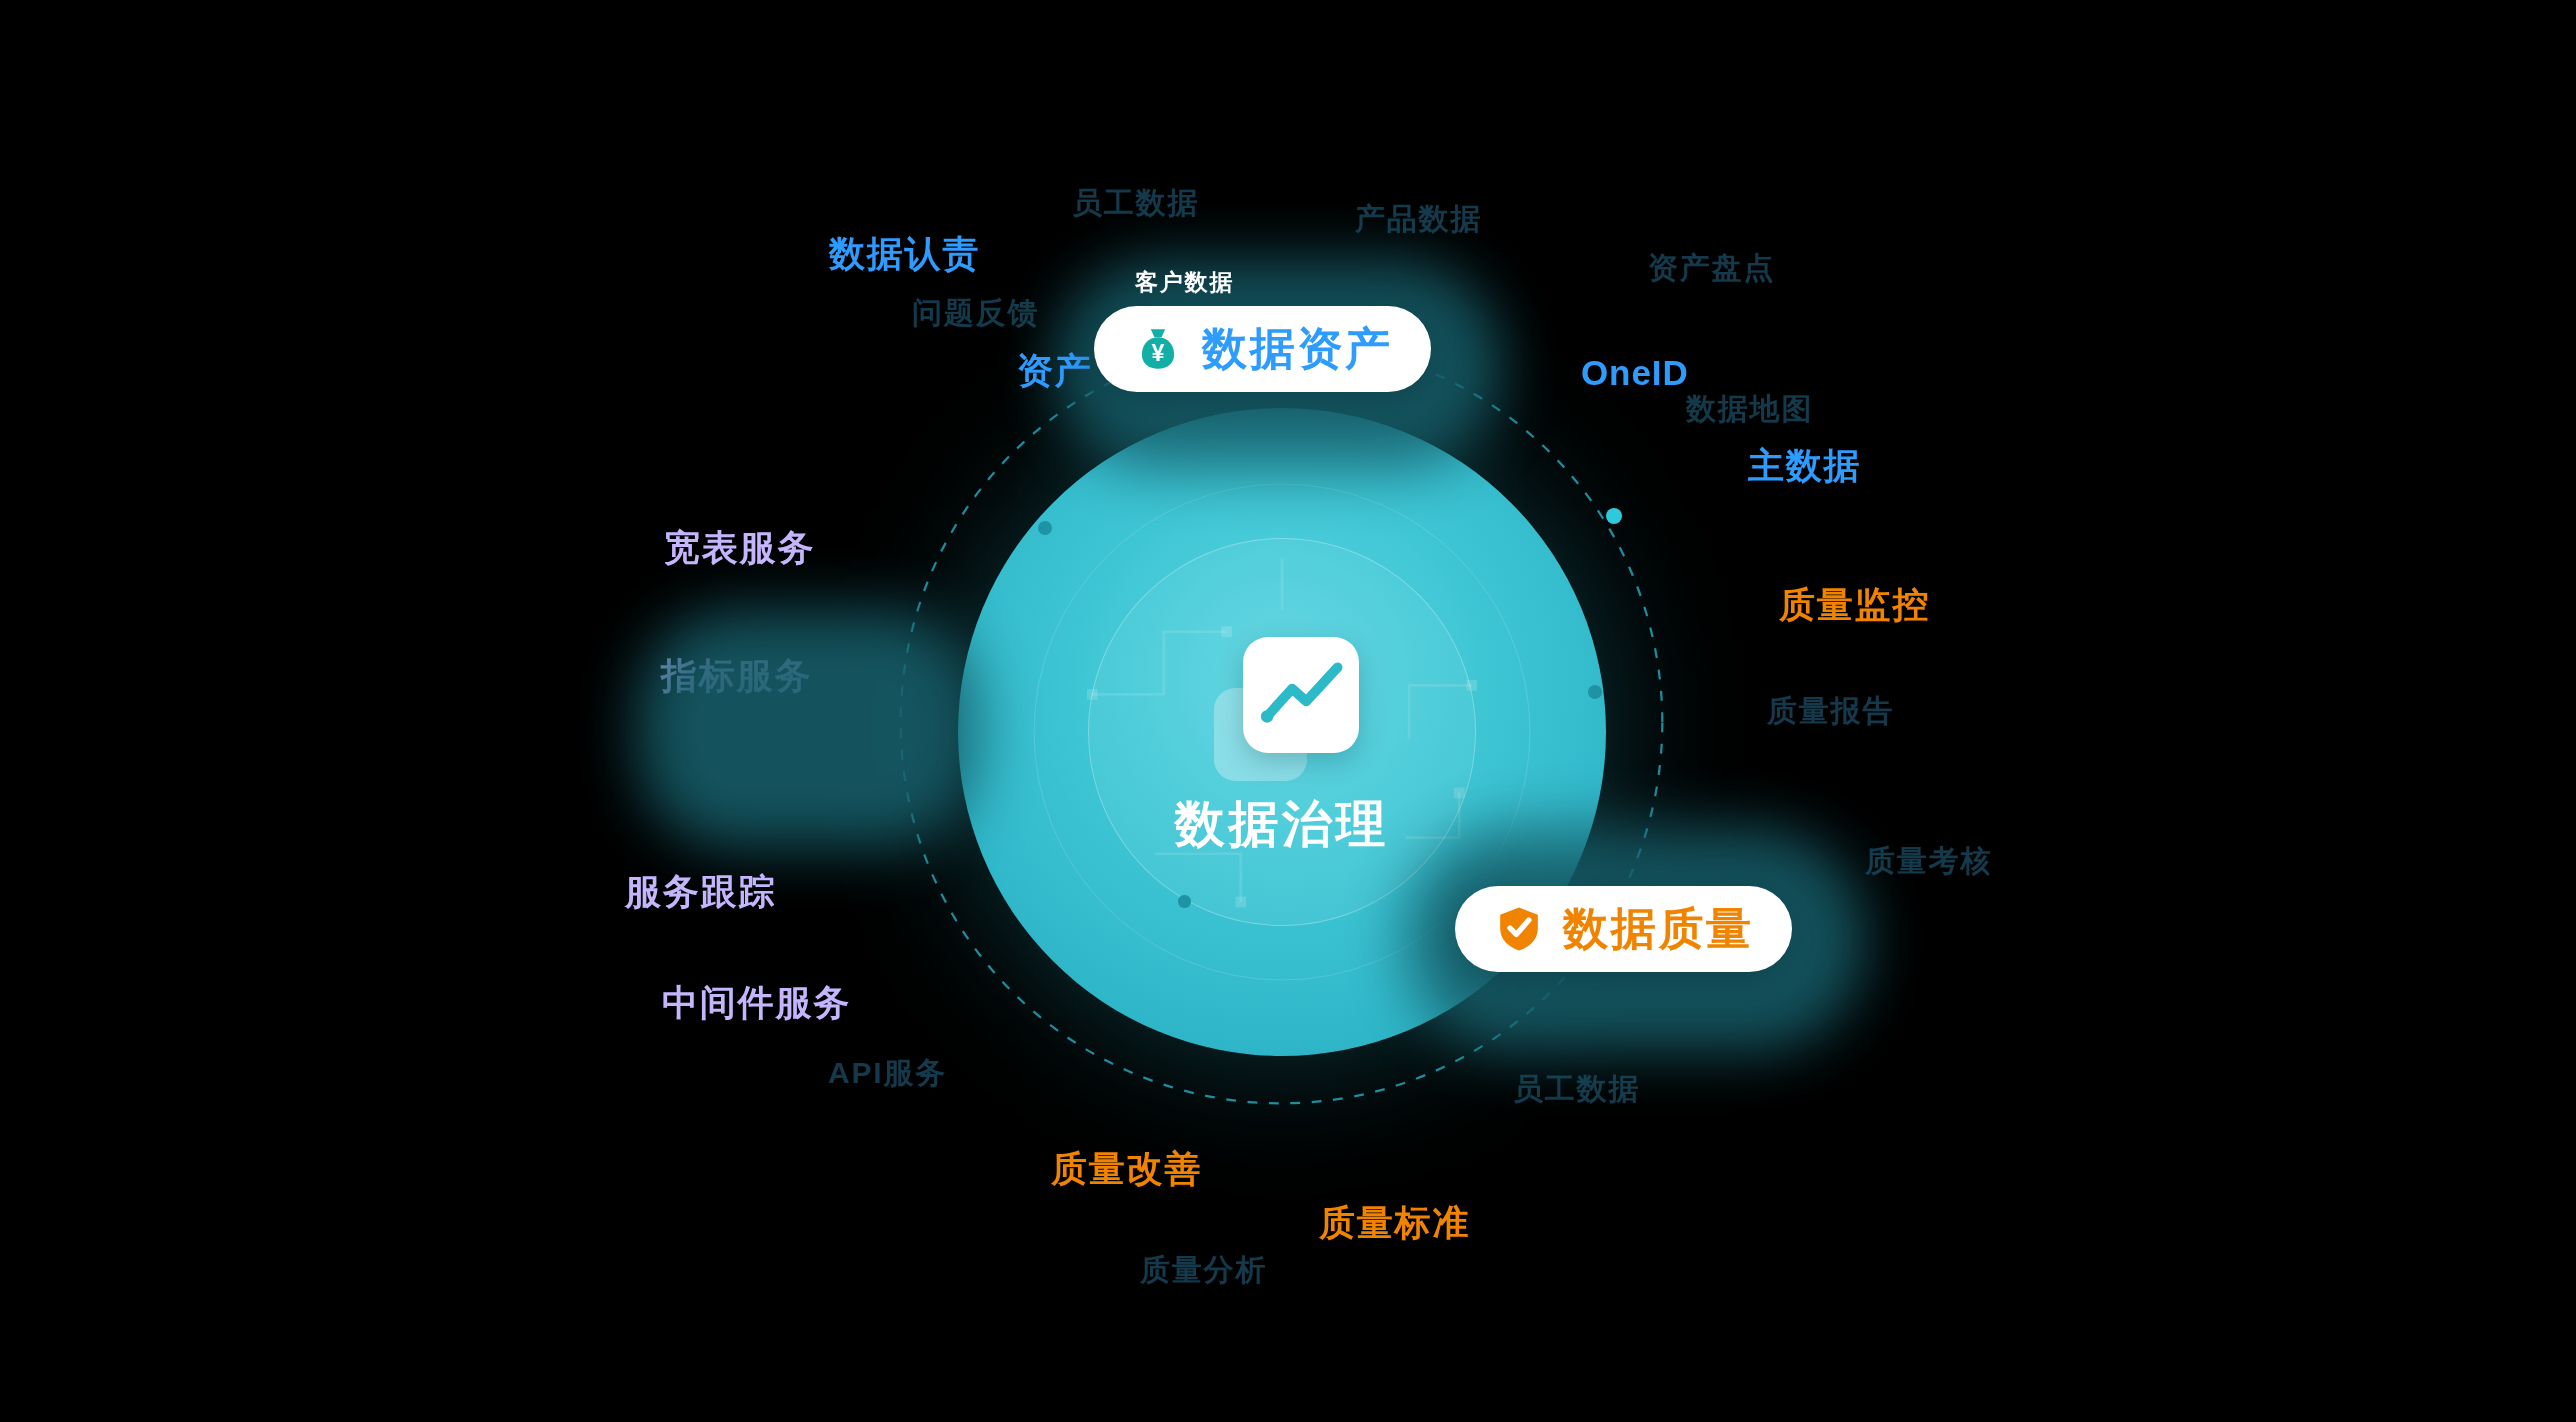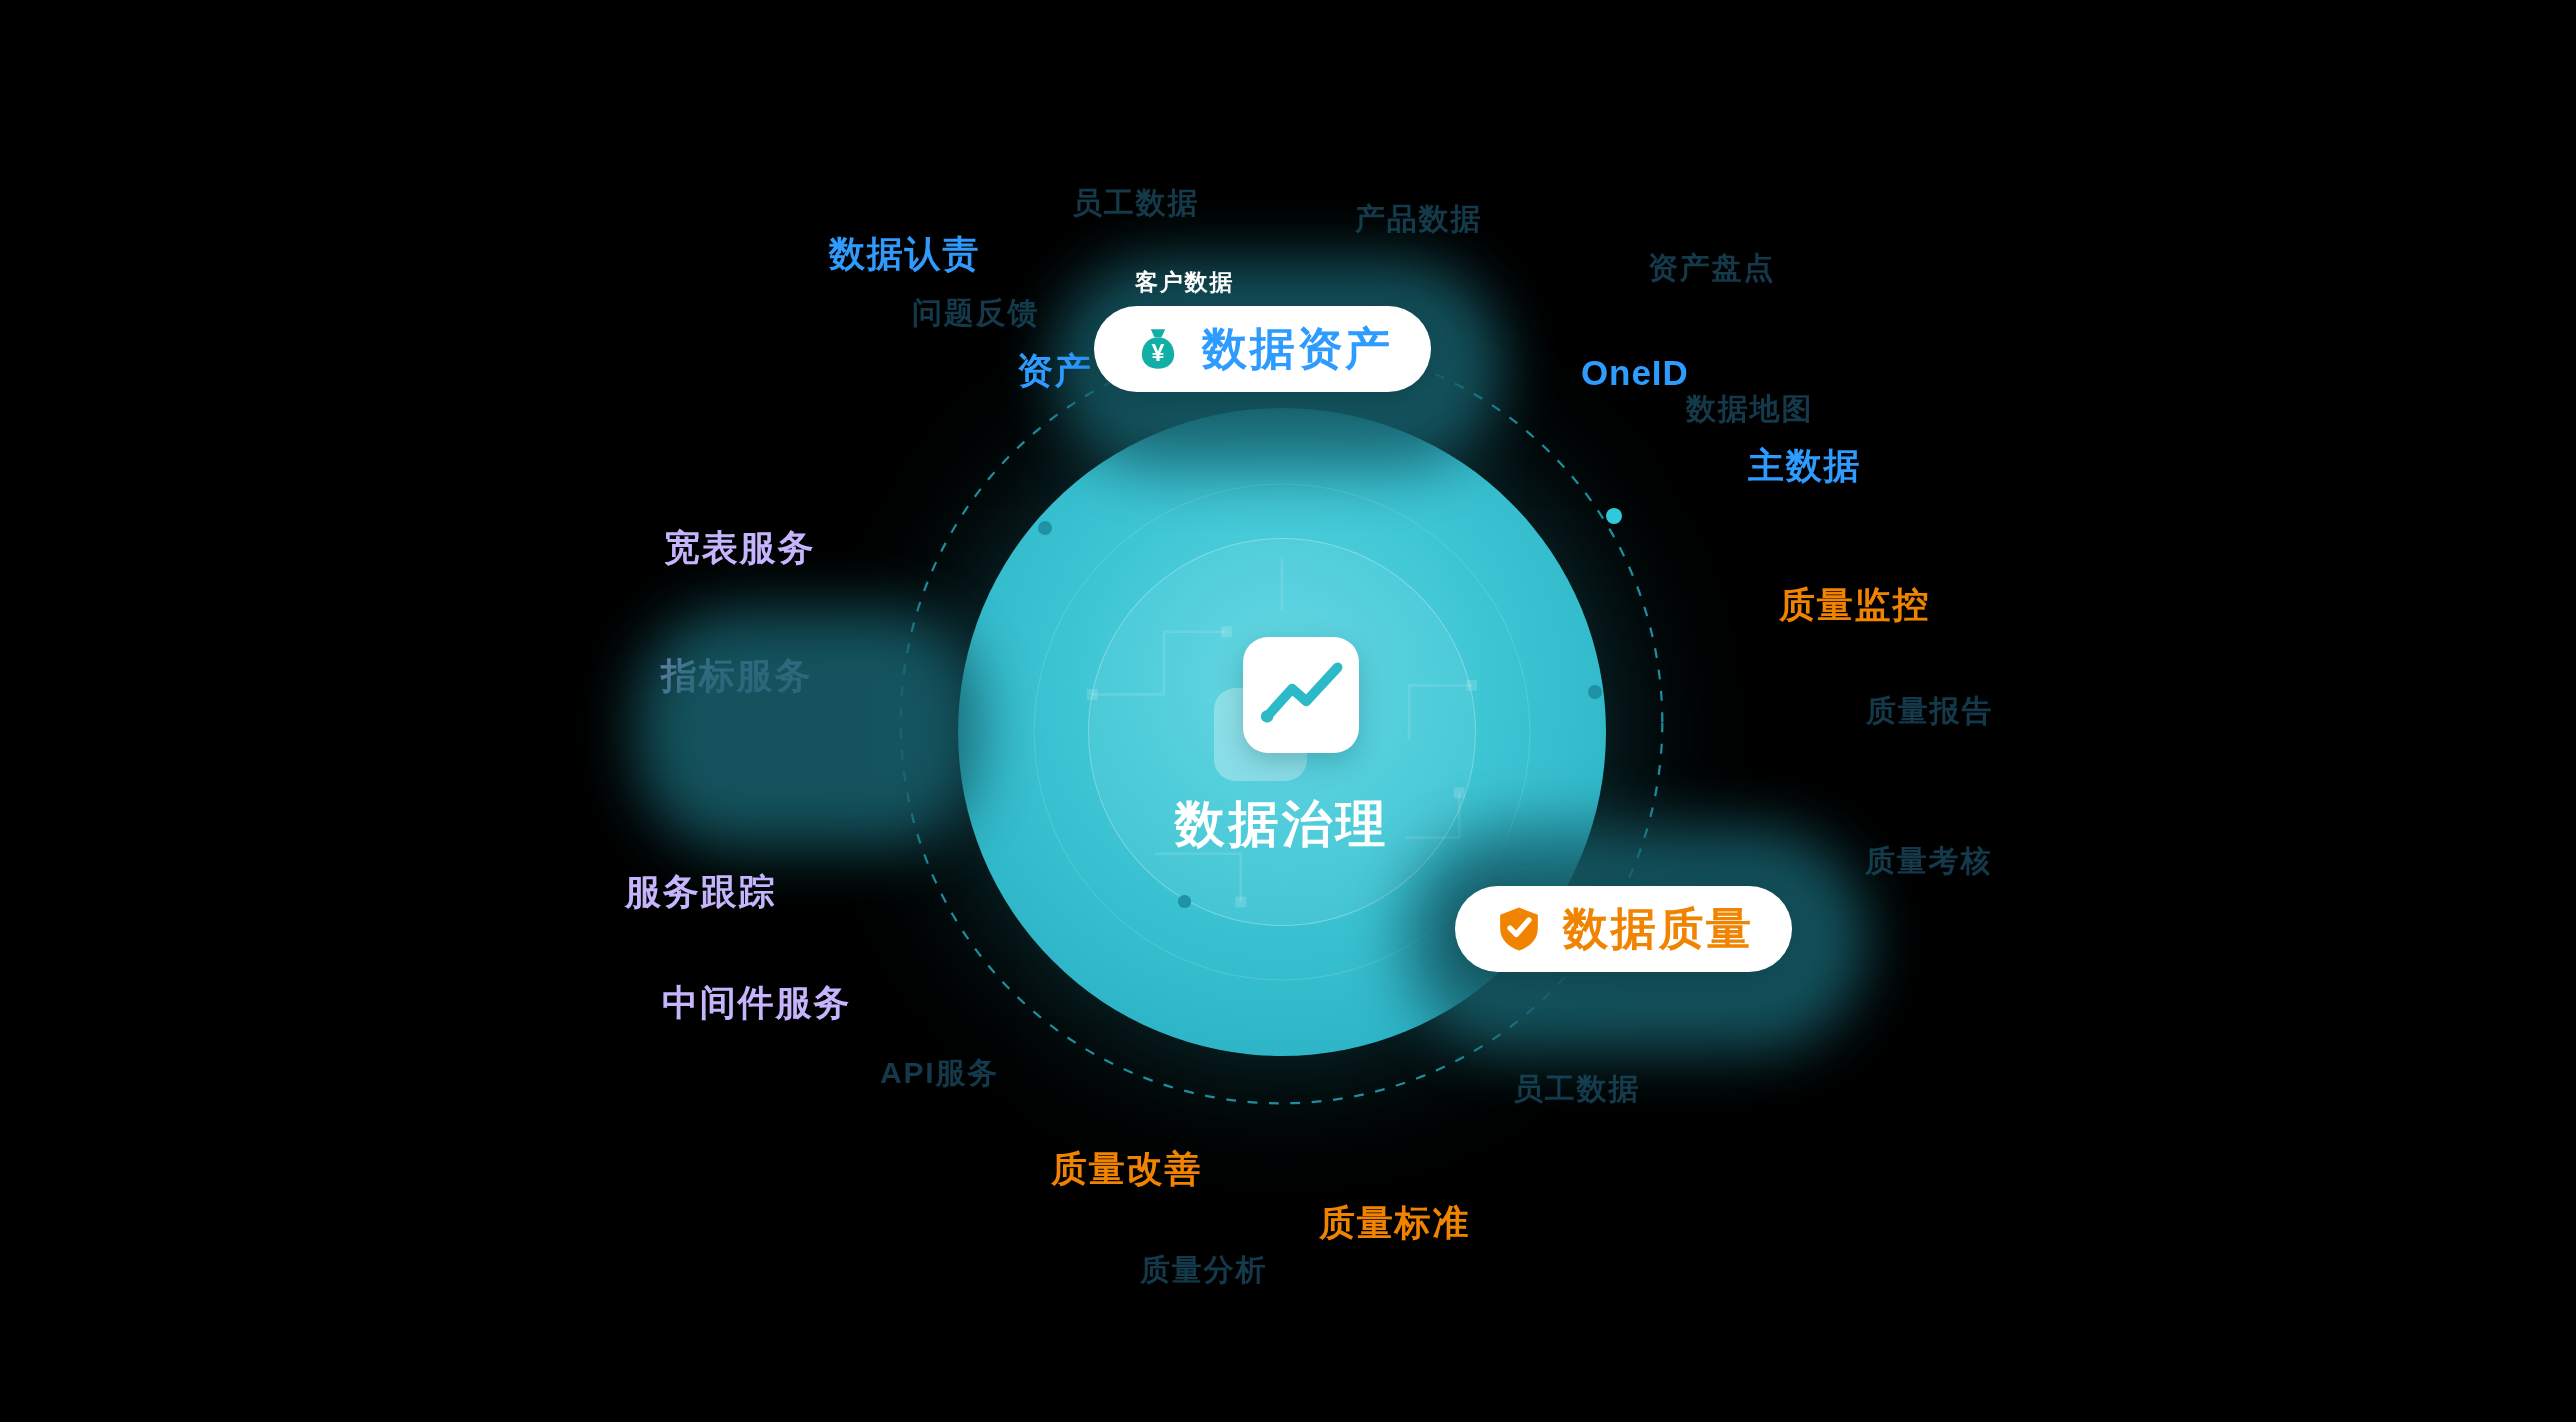--- a/index.html
+++ b/index.html
@@ -66,24 +66,24 @@
 
   <svg class="orbit-svg" width="767" height="767" viewBox="0 0 858 858">
     <circle cx="429" cy="429" r="426" fill="none" stroke="#1E8C9C" stroke-width="2.5" stroke-dasharray="11 13"></circle>
   </svg>
 
   <div class="faint" style="left:1072px; top:183px;">员工数据</div>
   <div class="faint" style="left:1355px; top:199px;">产品数据</div>
   <div class="faint" style="left:1648px; top:248px;">资产盘点</div>
   <div class="faint" style="left:1686px; top:389px;">数据地图</div>
   <div class="faint" style="left:912px; top:293px;">问题反馈</div>
-  <div class="faint" style="left:1866px; top:691px;">质量报告</div>
+  <div class="faint" style="left:1767px; top:691px;">质量报告</div>
   <div class="faint" style="left:1865px; top:841px;">质量考核</div>
   <div class="faint" style="left:1513px; top:1069px;">员工数据</div>
-  <div class="faint" style="left:880px;  top:1053px;text-align:center;">API服务</div>
+  <div class="faint" style="left:828px;  top:1053px;text-align:center;">API服务</div>
   <div class="faint" style="left:1140px; top:1250px;">质量分析</div>
 
   <div class="kw kw-green kw-dim" style="left:661px; top:652px;">指标服务</div>
 
   <div class="circle">
     <svg class="circuit" width="648" height="648" viewBox="0 0 724 724">
       <g stroke="rgba(255,255,255,.12)" stroke-width="3" fill="none">
         <path d="M150 320 h80 v-70 h70"></path>
         <path d="M574 310 h-70 v60"></path>
         <path d="M220 498 h96 v54"></path>

